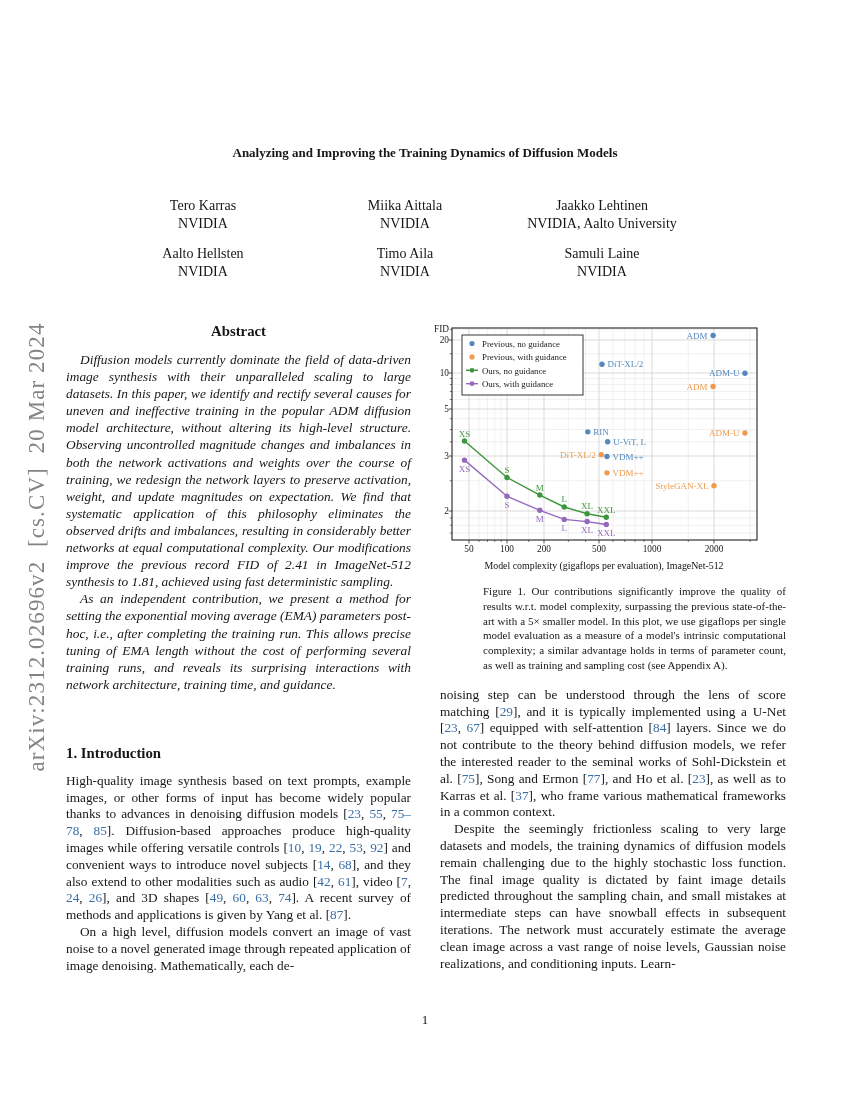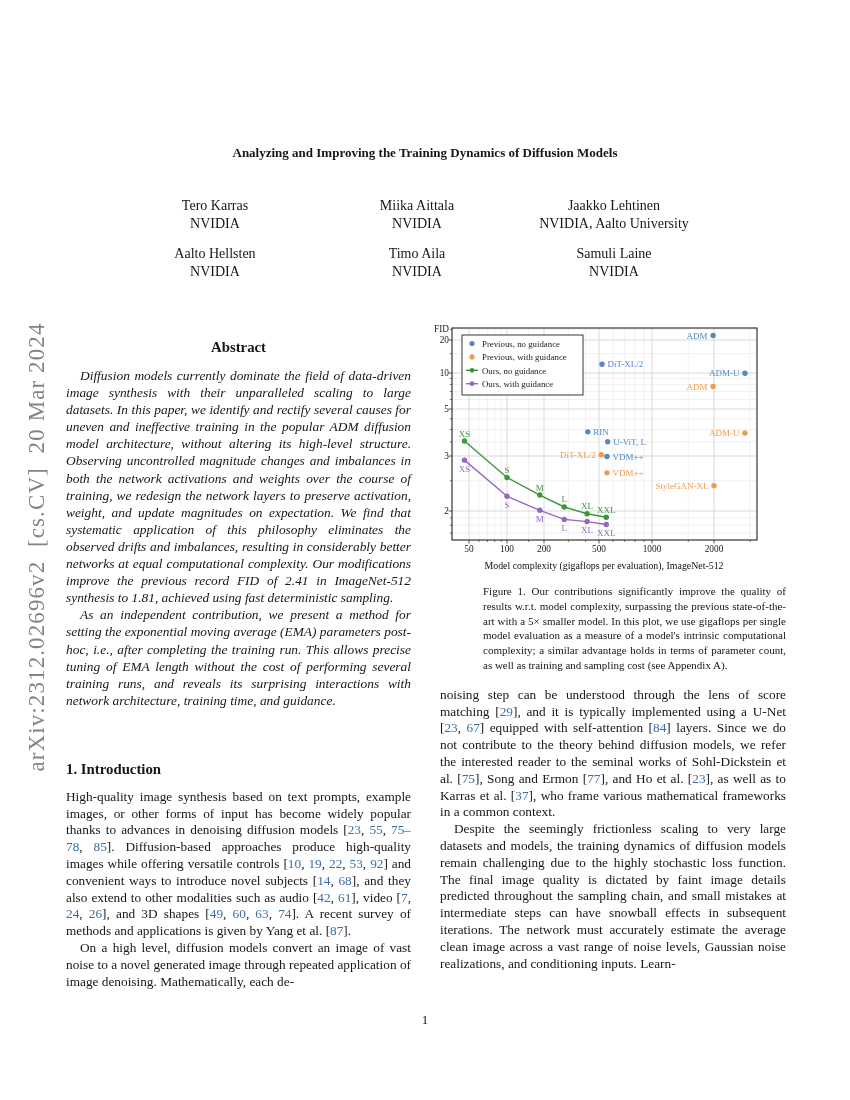--- a/index.html
+++ b/index.html
@@ -4,28 +4,28 @@
 <style>
   html,body{margin:0;padding:0;}
   body{width:850px;height:1100px;background:#ffffff;position:relative;
        font-family:"Liberation Serif", serif;color:#161616;overflow:hidden;}
   .page{position:absolute;inset:0;}
   .arxiv-banner{position:absolute;left:37px;top:547px;
        transform:translate(-50%,-50%) rotate(-90deg);transform-origin:center;
        white-space:pre;font-size:23px;letter-spacing:1.1px;color:#848484;}
   .title{position:absolute;top:141px;left:56px;width:730px;margin:4px;
        text-align:center;font-size:13px;font-weight:bold;}
-  .authors{position:absolute;top:197px;left:90px;width:644px;
+  .authors{position:absolute;top:197px;left:78px;width:644px;
        display:grid;grid-template-columns:250px 154px 240px;row-gap:12px;
        text-align:center;font-size:14px;line-height:18px;}
   .author .name{white-space:nowrap;}
   .author .affil{white-space:nowrap;}
   .col-left{position:absolute;left:66px;top:323px;width:345px;}
   .col-right{position:absolute;left:440px;top:322px;width:346px;}
-  .abstract-heading{text-align:center;font-weight:bold;font-size:14.8px;margin:16px 0 11px 0;}
+  .abstract-heading{text-align:center;font-weight:bold;font-size:14.8px;margin:0 0 11px 0;}
   .para{margin:0;text-align:justify;font-size:13.3px;line-height:16.8px;}
   .abs{font-style:italic;font-size:13.4px;line-height:17.1px;}
   .indent{text-indent:14px;}
   .section-heading{font-size:14.8px;font-weight:bold;margin:52px 0 11px 0;}
   .cite{color:#3B6EA5;}
   figure{margin:0;}
   figure svg{display:block;overflow:visible;}
   figcaption{margin-top:6px;font-size:11px;line-height:14.8px;text-align:justify;margin-left:43px;}
   .col-right .body-start{margin-top:14px;}
   .page-number{position:absolute;top:1012px;left:0;width:850px;text-align:center;font-size:13px;}

